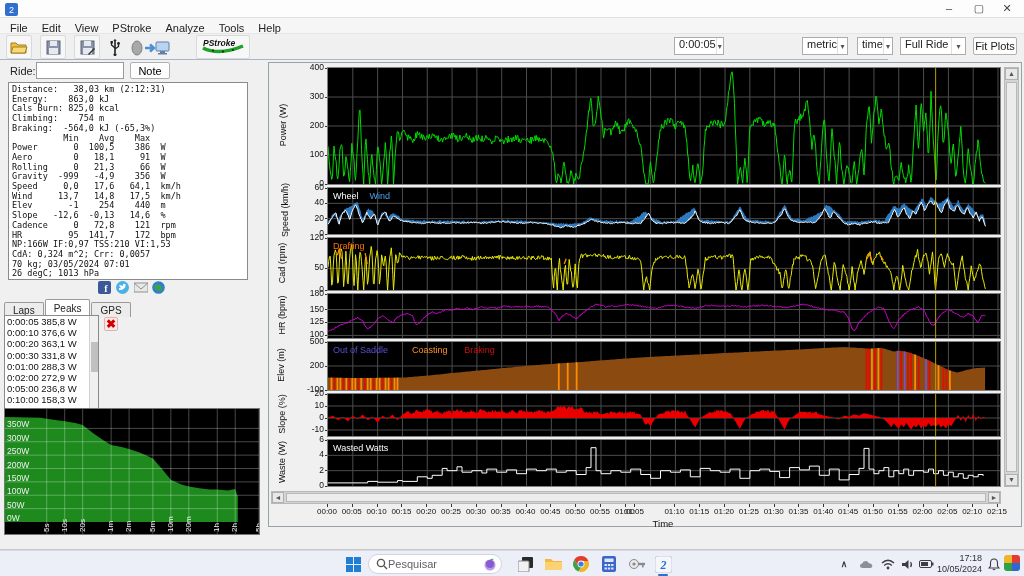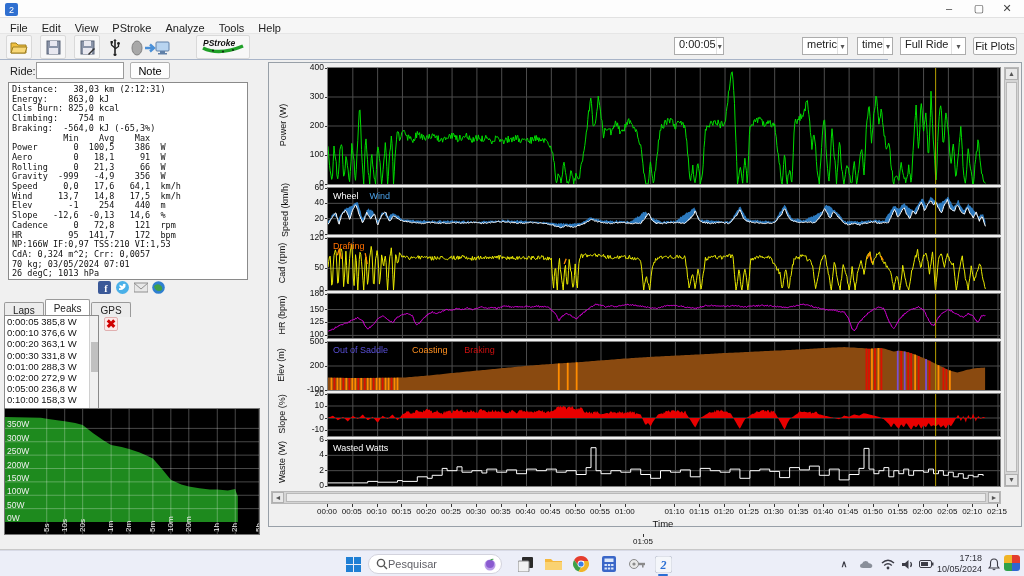--- a/index.html
+++ b/index.html
@@ -667,21 +667,21 @@
         <div class="xtick" style="left: 115.446px;">00:15</div>
         <div class="xtick" style="left: 140.261px;">00:20</div>
         <div class="xtick" style="left: 165.077px;">00:25</div>
         <div class="xtick" style="left: 189.892px;">00:30</div>
         <div class="xtick" style="left: 214.708px;">00:35</div>
         <div class="xtick" style="left: 239.523px;">00:40</div>
         <div class="xtick" style="left: 264.338px;">00:45</div>
         <div class="xtick" style="left: 289.154px;">00:50</div>
         <div class="xtick" style="left: 313.969px;">00:55</div>
         <div class="xtick" style="left: 338.784px;">01:00</div>
-        <div class="xtick" style="left: 357px; margin-top: 30px;">01:05</div>
+        <div class="xtick" style="left: 348px;">01:05</div>
         <div class="xtick" style="left: 388.415px;">01:10</div>
         <div class="xtick" style="left: 413.23px;">01:15</div>
         <div class="xtick" style="left: 438.046px;">01:20</div>
         <div class="xtick" style="left: 462.861px;">01:25</div>
         <div class="xtick" style="left: 487.677px;">01:30</div>
         <div class="xtick" style="left: 512.492px;">01:35</div>
         <div class="xtick" style="left: 537.307px;">01:40</div>
         <div class="xtick" style="left: 562.123px;">01:45</div>
         <div class="xtick" style="left: 586.938px;">01:50</div>
         <div class="xtick" style="left: 611.753px;">01:55</div>

